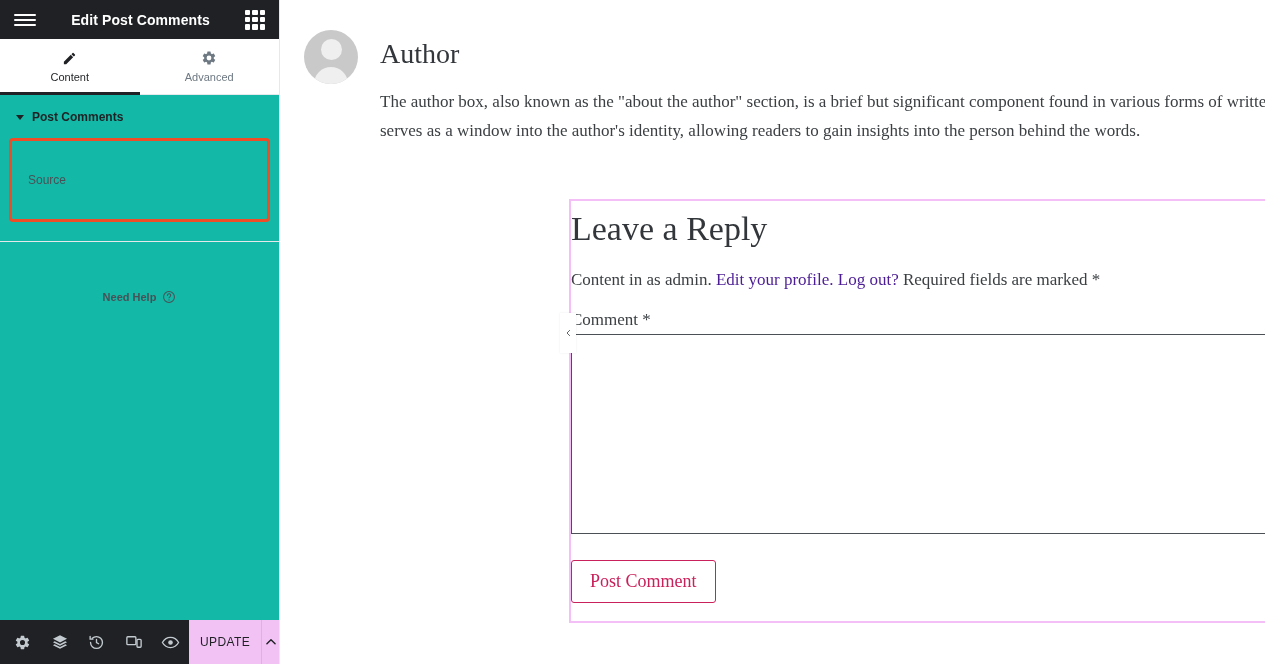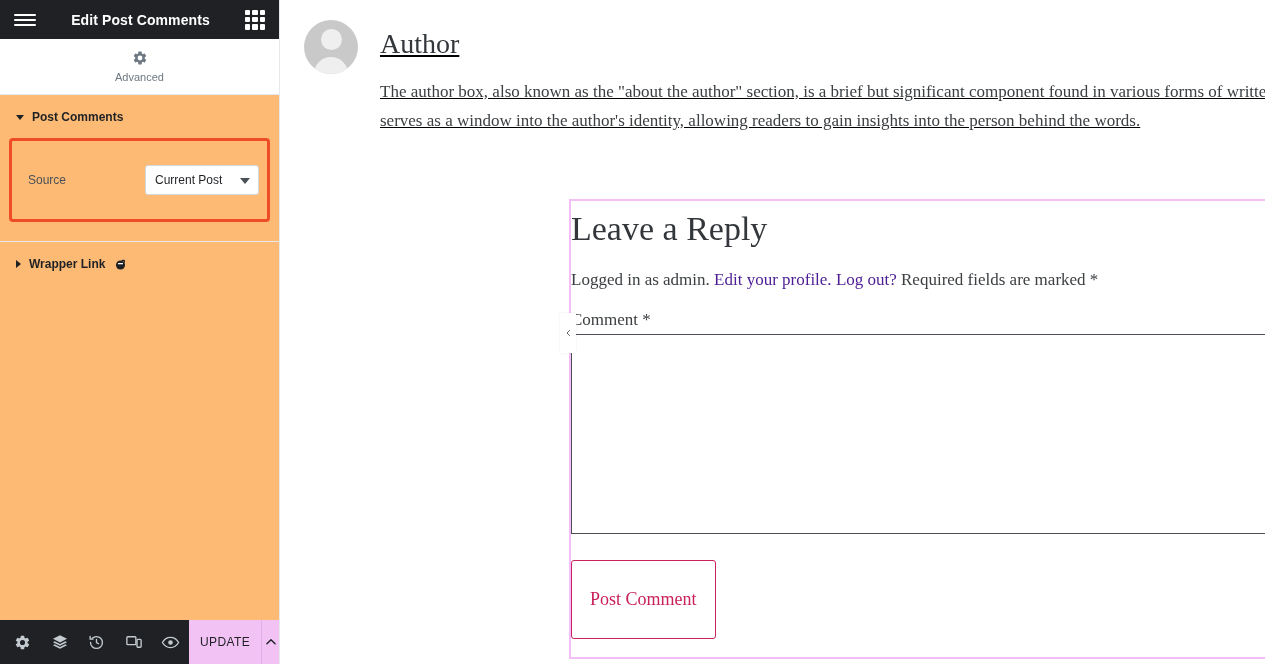--- a/index.html
+++ b/index.html
@@ -53,21 +53,21 @@
   .tab.active { color: #1f2124; }
   .tab.active::after {
     content: ""; position: absolute; left: 0; right: 0; bottom: -1px;
     height: 3px; background: #1f2124;
   }
   .tab-icon { height: 16px; display: flex; align-items: center; justify-content: center; }
   .tab-icon svg { display: block; }
   .tab-label { line-height: 1; }
 
   
-  .panel-body { flex: 1; overflow: hidden; background: #fdba74; }
+  .panel-body { flex: 1; overflow: hidden; background: #14b8a6; }
 
   .section-head {
     display: flex; align-items: center; gap: 8px;
     padding: 15px 16px 14px 16px;
     font-size: 12px; font-weight: bold; color: #1f2124;
     cursor: pointer;
   }
   .caret-down { width: 0; height: 0; border-left: 4px solid transparent; border-right: 4px solid transparent; border-top: 5px solid #1f2124; }
   .caret-right { width: 0; height: 0; border-top: 4px solid transparent; border-bottom: 4px solid transparent; border-left: 5px solid #1f2124; }
 
@@ -132,21 +132,21 @@
   }
 
   
   #canvas {
     position: relative; flex: 1; height: 664px;
     background: #ffffff; overflow: hidden;
   }
   .preview-inner { position: relative; width: 1000px; padding: 0; }
 
   
-  .author-block { display: flex; gap: 22px; padding: 20px 0 0 24px; text-decoration: underline; }
+  .author-block { display: flex; gap: 22px; padding: 30px 0 0 24px; }
   .avatar {
     flex: 0 0 54px; width: 54px; height: 54px; border-radius: 50%;
     background: #c9c9c9; overflow: hidden; position: relative;
   }
   .avatar .head { position: absolute; left: 50%; top: 9px; width: 21px; height: 21px; margin-left: -10.5px; border-radius: 50%; background: #efefef; }
   .avatar .body { position: absolute; left: 50%; bottom: -11px; width: 34px; height: 28px; margin-left: -17px; border-radius: 17px 17px 0 0; background: #efefef; }
 
   .author-text { flex: 1; font-family: "Liberation Serif", serif; }
   .author-name {
     font-size: 28px; font-weight: normal; color: #33373b;
@@ -188,21 +188,21 @@
     background: #ffffff; resize: none; outline: none;
     font-family: "Liberation Serif", serif; font-size: 16px;
     padding: 8px;
   }
   .post-btn {
     margin-top: 26px;
     display: inline-block;
     border: 1px solid #c9215b; border-radius: 3px;
     background: #ffffff; color: #c9215b;
     font-family: "Liberation Serif", serif; font-size: 18px;
-    padding: 28px 18px; cursor: pointer;
+    padding: 10px 18px; cursor: pointer;
   }
 
   
   .collapse-handle {
     position: absolute; left: 280px; top: 313px;
     width: 16px; height: 40px;
     background: #ffffff;
     border: none;
     display: flex; align-items: center; justify-content: center;
     cursor: pointer; z-index: 5;
@@ -231,64 +231,64 @@
           <i></i>
           <i></i>
           <i></i>
           <i></i>
           <i></i>
           <i></i>
       </span>
     </div>
 
     <nav class="tabs">
+      <div class="tab active">
+        <span class="tab-icon">
+          <svg width="15" height="15" viewBox="0 0 24 24" fill="#1f2124">
+              <path d="M3 17.25V21h3.75L17.81 9.94l-3.75-3.75L3 17.25zM20.71 7.04a1 1 0 000-1.41l-2.34-2.34a1 1 0 00-1.41 0l-1.83 1.83 3.75 3.75 1.83-1.83z"></path>
+            </svg>
+        </span>
+        <span class="tab-label">Content</span>
+      </div>
       <div class="tab">
         <span class="tab-icon">
           <svg width="16" height="16" viewBox="0 0 24 24" fill="#6d7882">
               <path d="M19.14 12.94a7.07 7.07 0 000-1.88l2.03-1.58a.5.5 0 00.12-.64l-1.92-3.32a.5.5 0 00-.61-.22l-2.39.96a7.03 7.03 0 00-1.62-.94l-.36-2.54a.5.5 0 00-.5-.42h-3.84a.5.5 0 00-.5.42l-.36 2.54c-.58.24-1.12.56-1.62.94l-2.39-.96a.5.5 0 00-.61.22L2.65 8.84a.5.5 0 00.12.64l2.03 1.58a7.07 7.07 0 000 1.88l-2.03 1.58a.5.5 0 00-.12.64l1.92 3.32c.13.22.38.3.61.22l2.39-.96c.5.38 1.04.7 1.62.94l.36 2.54c.04.24.25.42.5.42h3.84c.25 0 .46-.18.5-.42l.36-2.54c.58-.24 1.12-.56 1.62-.94l2.39.96c.23.08.48 0 .61-.22l1.92-3.32a.5.5 0 00-.12-.64l-2.03-1.58zM12 15.6A3.6 3.6 0 1112 8.4a3.6 3.6 0 010 7.2z"></path>
             </svg>
         </span>
         <span class="tab-label">Advanced</span>
       </div>
     </nav>
 
     <div class="panel-body">
 
       <div class="section-head">
         <span class="caret-down"></span>
         <span>Post Comments</span>
       </div>
 
       <div class="highlight-box">
         <div class="control-row">
           <span class="control-label">Source</span>
-          <span class="select-wrap">
-            <select class="ctl-select">
-              <option>Current Post</option>
-            </select>
-            <span class="select-arrow"></span>
-          </span>
         </div>
       </div>
 
       <div class="sep"></div>
 
-      <div class="section-head">
-        <span class="caret-right"></span>
-        <span>Wrapper Link</span>
-        <span class="pro-badge">
-          <svg width="13" height="13" viewBox="0 0 24 24" fill="#1f2124">
-            <circle cx="12" cy="13" r="8.4"></circle>
-            <rect x="7.5" y="9.2" width="9" height="2.4" fill="#ffffff"></rect>
-            <rect x="14.2" y="3.2" width="5.6" height="2.2" rx="1.1"></rect>
-            <rect x="18.1" y="3.6" width="2.1" height="5" rx="1"></rect>
-          </svg>
-        </span>
-      </div>
-
+
+      <div class="need-help">
+        <span>Need Help</span>
+        <span class="q-icon">
+          <svg width="14" height="14" viewBox="0 0 24 24" fill="none" stroke="#495157" stroke-width="1.8">
+            <circle cx="12" cy="12" r="9.3"></circle>
+            <path d="M9.3 9.3a2.8 2.8 0 115.2 1.4c-.7 1-2.2 1.3-2.4 2.6" stroke-linecap="round"></path>
+            <circle cx="12" cy="17" r=".95" fill="#495157" stroke="none"></circle>
+          </svg>
+        </span>
+      </div>
 
     </div>
 
     <div class="panel-footer">
       <div class="footer-tools">
         <span class="ftool">
           <svg width="17" height="17" viewBox="0 0 24 24" fill="#c3cbd1">
               <path d="M19.14 12.94a7.07 7.07 0 000-1.88l2.03-1.58a.5.5 0 00.12-.64l-1.92-3.32a.5.5 0 00-.61-.22l-2.39.96a7.03 7.03 0 00-1.62-.94l-.36-2.54a.5.5 0 00-.5-.42h-3.84a.5.5 0 00-.5.42l-.36 2.54c-.58.24-1.12.56-1.62.94l-2.39-.96a.5.5 0 00-.61.22L2.65 8.84a.5.5 0 00.12.64l2.03 1.58a7.07 7.07 0 000 1.88l-2.03 1.58a.5.5 0 00-.12.64l1.92 3.32c.13.22.38.3.61.22l2.39-.96c.5.38 1.04.7 1.62.94l.36 2.54c.04.24.25.42.5.42h3.84c.25 0 .46-.18.5-.42l.36-2.54c.58-.24 1.12-.56 1.62-.94l2.39.96c.23.08.48 0 .61-.22l1.92-3.32a.5.5 0 00-.12-.64l-2.03-1.58zM12 15.6A3.6 3.6 0 1112 8.4a3.6 3.6 0 010 7.2z"></path>
             </svg>
         </span>
@@ -344,21 +344,21 @@
         </div>
       </div>
 
     </div>
 
     <div class="comments-widget">
       <div class="cw-pad">
         <h2 class="reply-title">Leave a Reply</h2>
 
         <p class="logged-line">
-          <span>Logged in as admin. </span><a href="#">Edit your profile.</a> <a href="#">Log out?</a> <span>Required fields are marked *</span>
+          <span>Content in as admin. </span><a href="#">Edit your profile.</a> <a href="#">Log out?</a> <span>Required fields are marked *</span>
         </p>
 
         <label class="comment-label">Comment *</label>
         <textarea class="comment-input" placeholder="" style=""></textarea>
 
         <button class="post-btn">Post Comment</button>
       </div>
     </div>
 
     <div class="collapse-handle">

